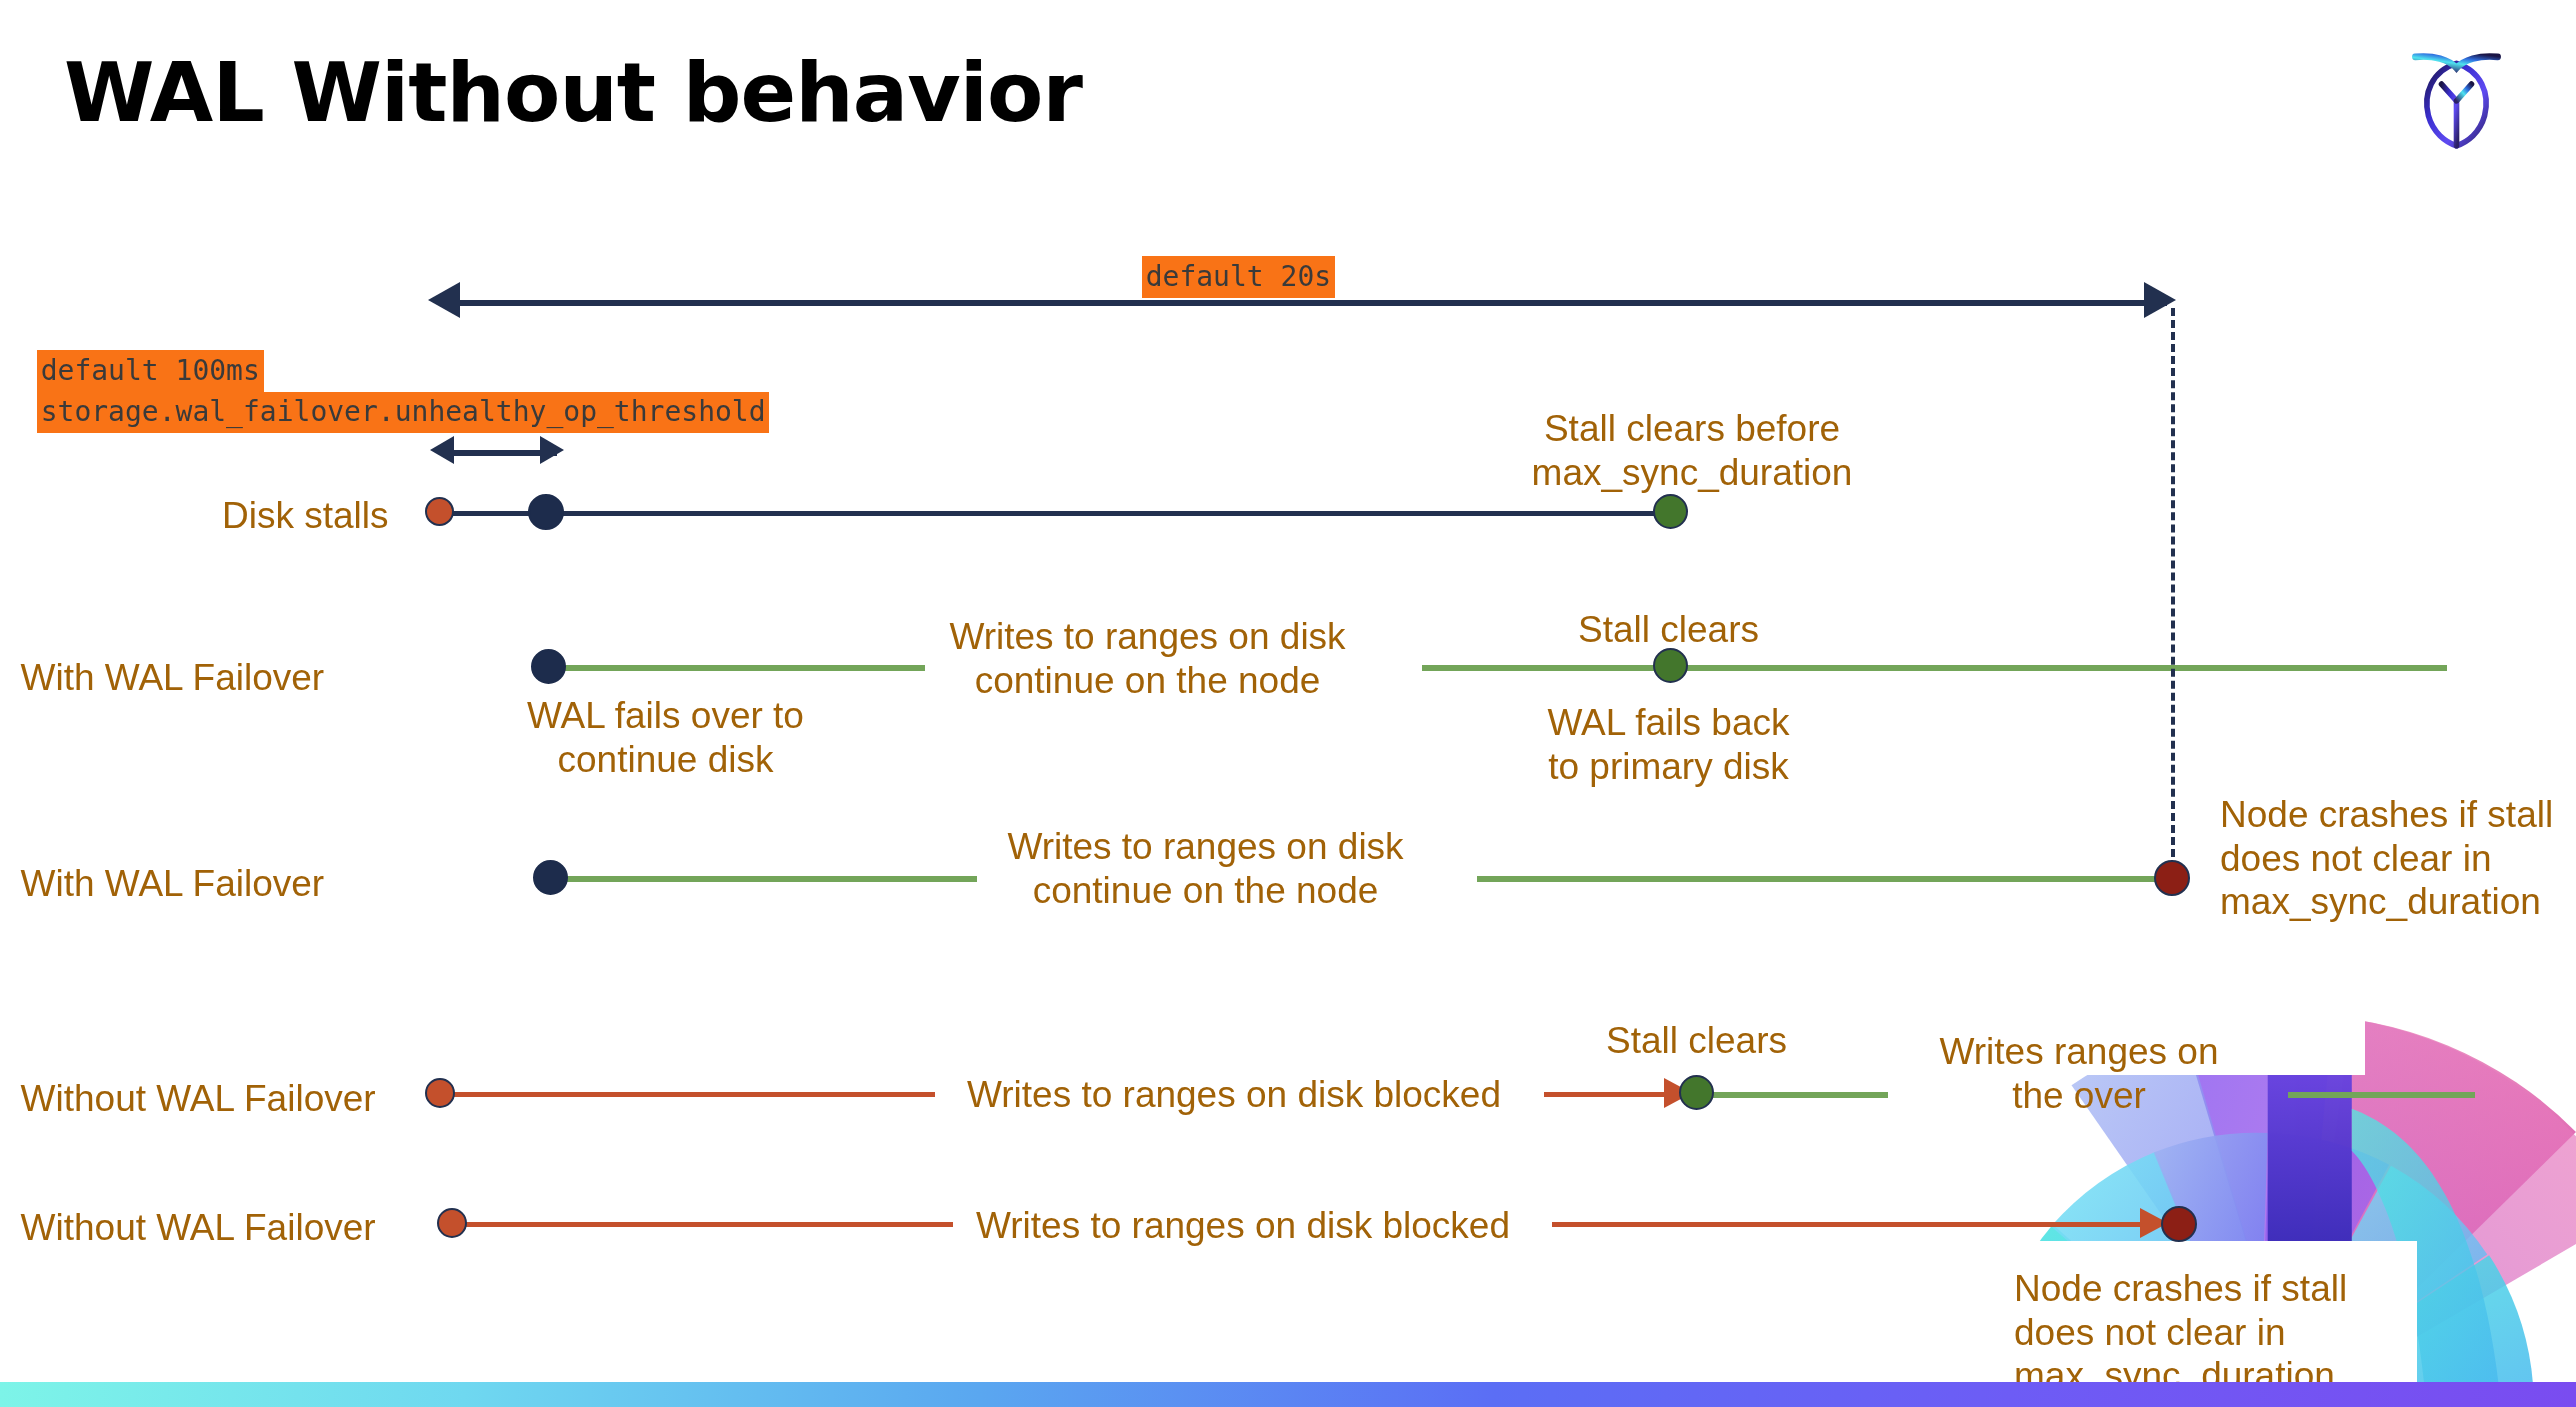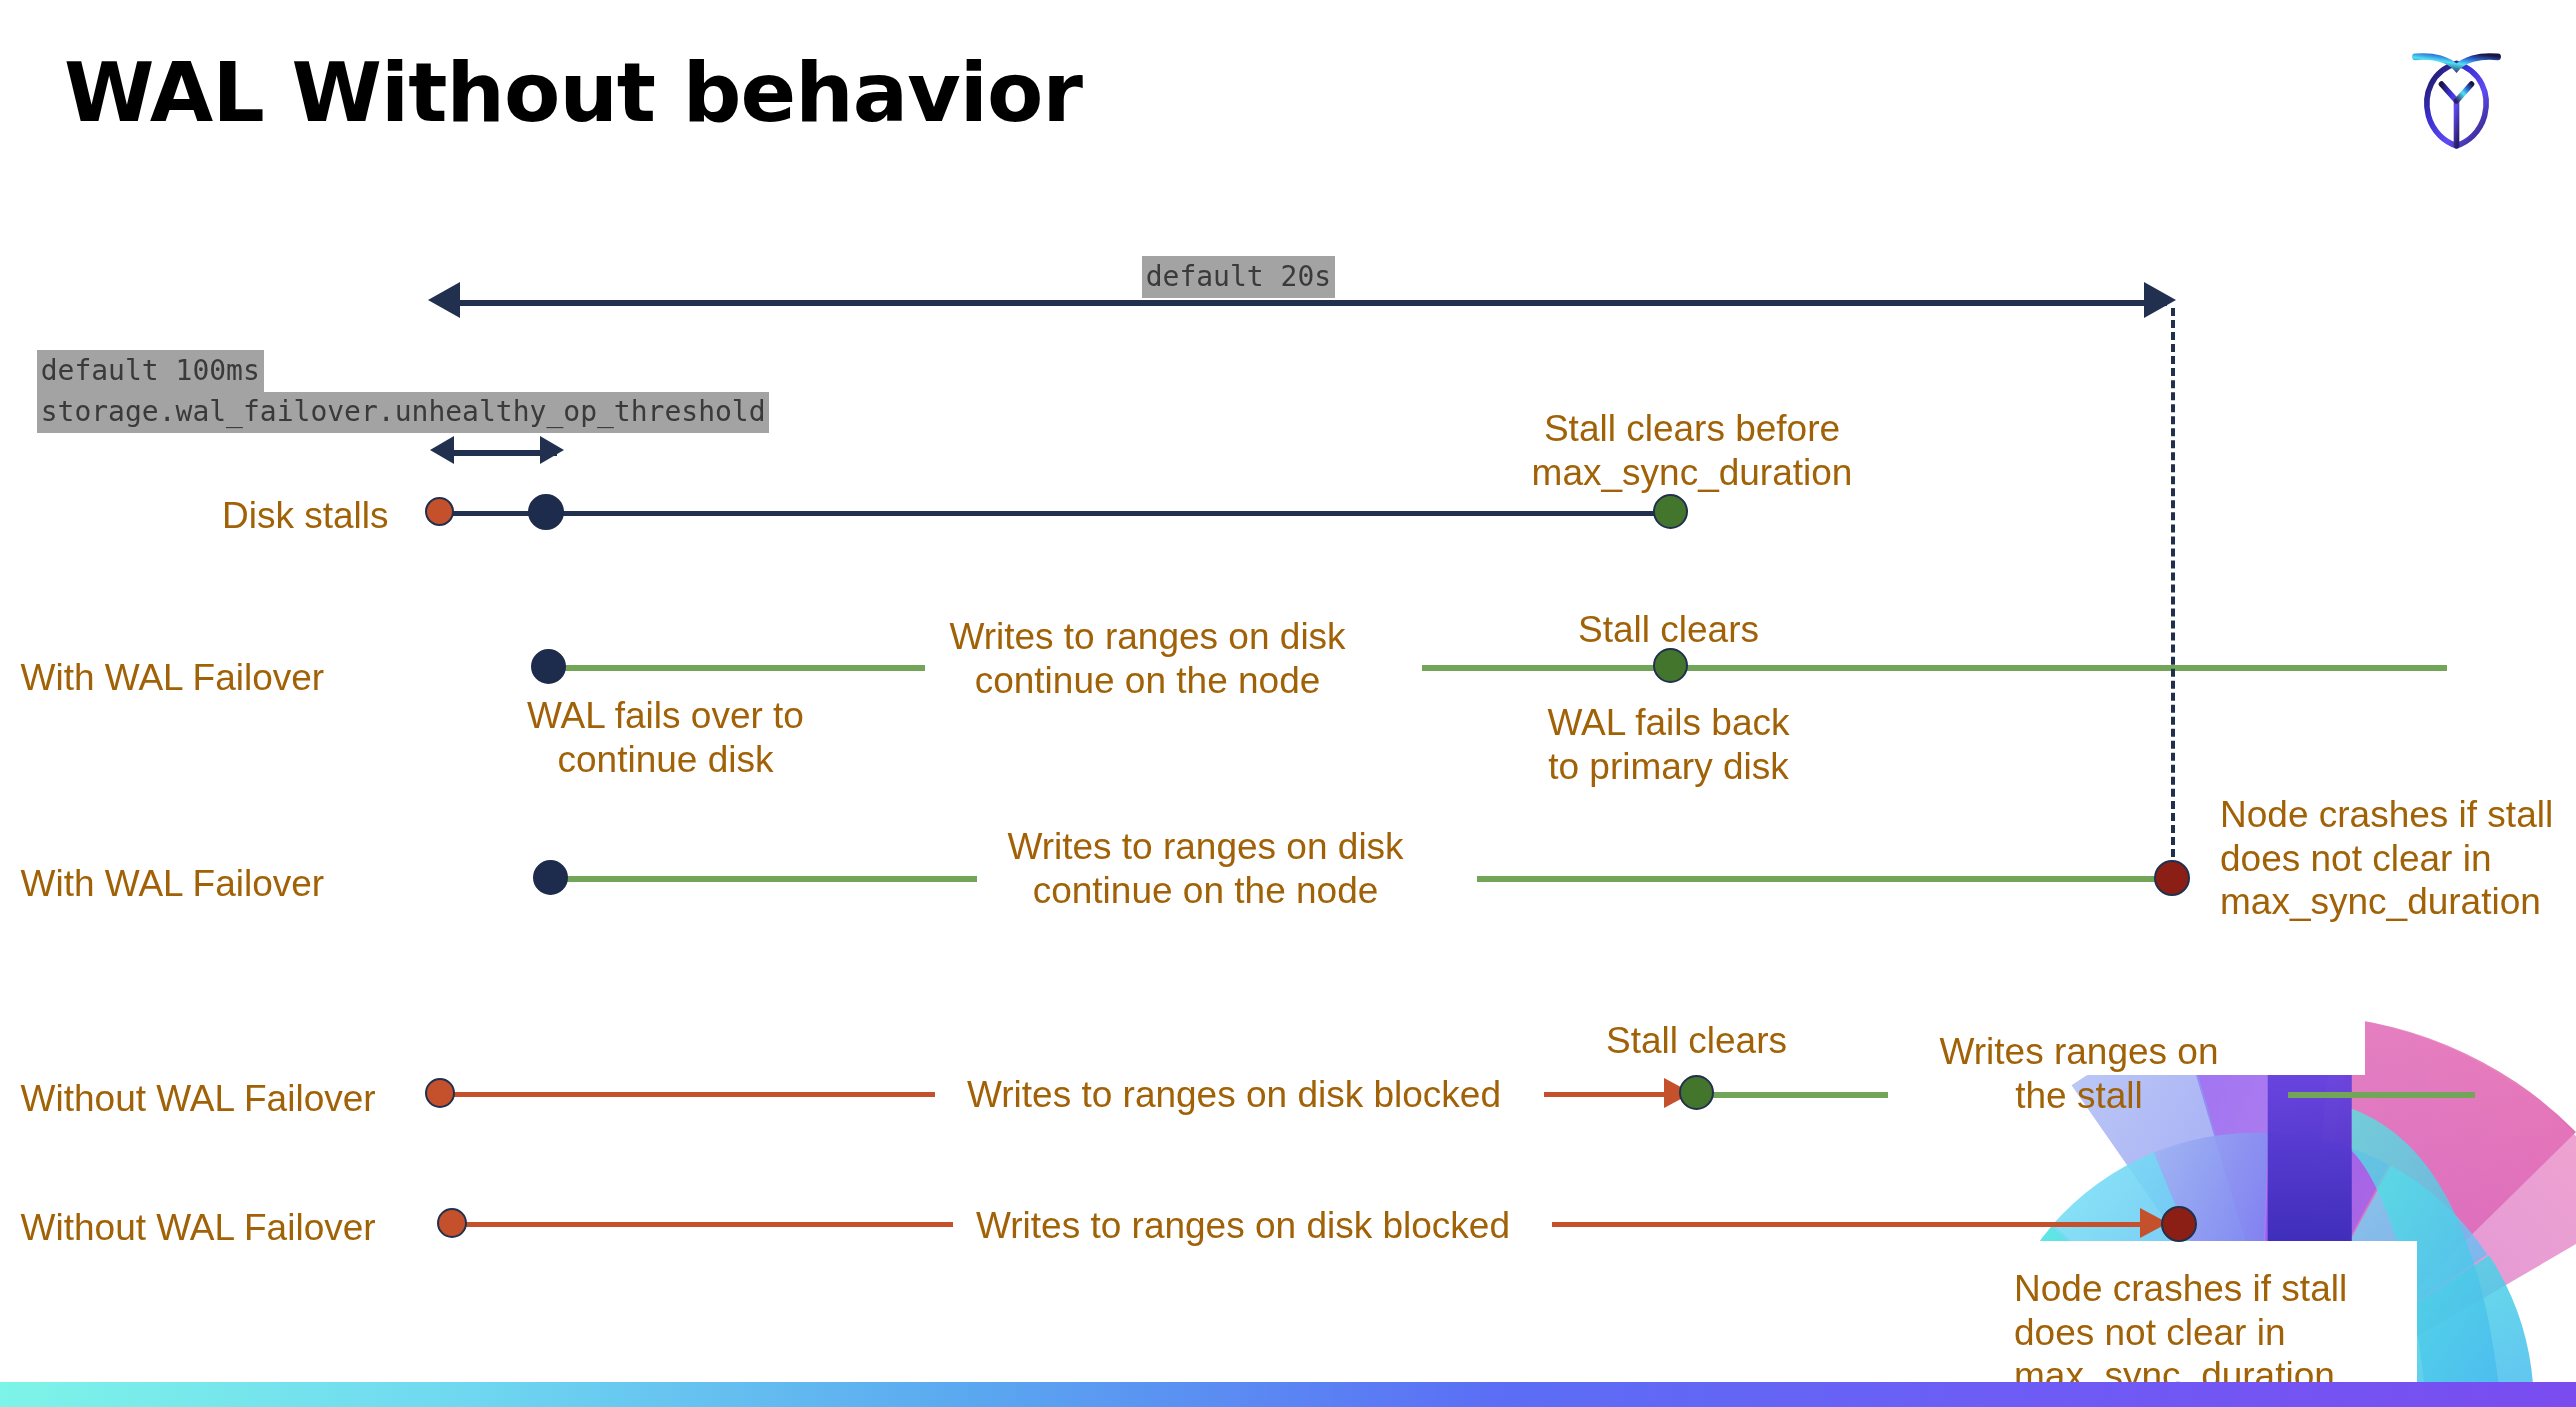--- a/index.html
+++ b/index.html
@@ -20,21 +20,21 @@
     font-family:"DejaVu Sans","Liberation Sans",sans-serif;
     white-space:nowrap;
   }
 
   
   .logo{position:absolute;left:2391px;top:26px;width:131px;height:131px;}
 
   
   .code-block{position:absolute;font-family:"DejaVu Sans Mono","Liberation Mono",monospace;
     font-size:28px;color:#3a3a3a;line-height:1.42;white-space:nowrap;}
-  .code-block span{background:#a3a3a3;display:inline-block;padding:0.9px 3.7px;}
+  .code-block span{background:#f97316;display:inline-block;padding:0.9px 3.7px;}
 
   
   .lbl{position:absolute;color:#a16207;font-size:37px;line-height:1.18;white-space:nowrap;
        font-family:"Liberation Sans",sans-serif;}
   .lbl.c{text-align:center;}
   .lbl.l{text-align:left;}
 
   
   .hline{position:absolute;height:0;border-top-style:solid;}
   .navy-line{border-top-color:#22304f;}
@@ -246,21 +246,21 @@
 
   <div class="dot dot-orange" style="left:425px;top:1078px;width:30px;height:30px;"></div>
   <div class="dot dot-green" style="left:1679px;top:1075px;width:35px;height:35px;"></div>
 
   <div class="lbl c" style="left:944px;top:1073px;width:580px;">Writes to ranges on disk  blocked</div>
 
   <div class="lbl c" style="left:1561px;top:1019px;width:271px;">Stall clears</div>
 
   <div class="lbl c" style="left:1925px;top:1030px;width:308px;">
     <div>Writes ranges on</div>
-    <div>the stall</div>
+    <div>the over</div>
   </div>
 
   <div class="lbl" style="left:20.6px;top:1206px;">Without WAL Failover</div>
 
   <div class="hline orange-line" style="left:458px;top:1222px;width:495px;border-top-width:5.6px;"></div>
   <div class="hline orange-line" style="left:1552px;top:1222px;width:598px;border-top-width:5.6px;"></div>
   <div class="ah ah-right-orange" style="left:2140px;top:1208px;"></div>
 
   <div class="dot dot-orange" style="left:437px;top:1208px;width:30px;height:30px;"></div>
   <div class="dot dot-darkred" style="left:2161px;top:1206px;width:36px;height:36px;"></div>

